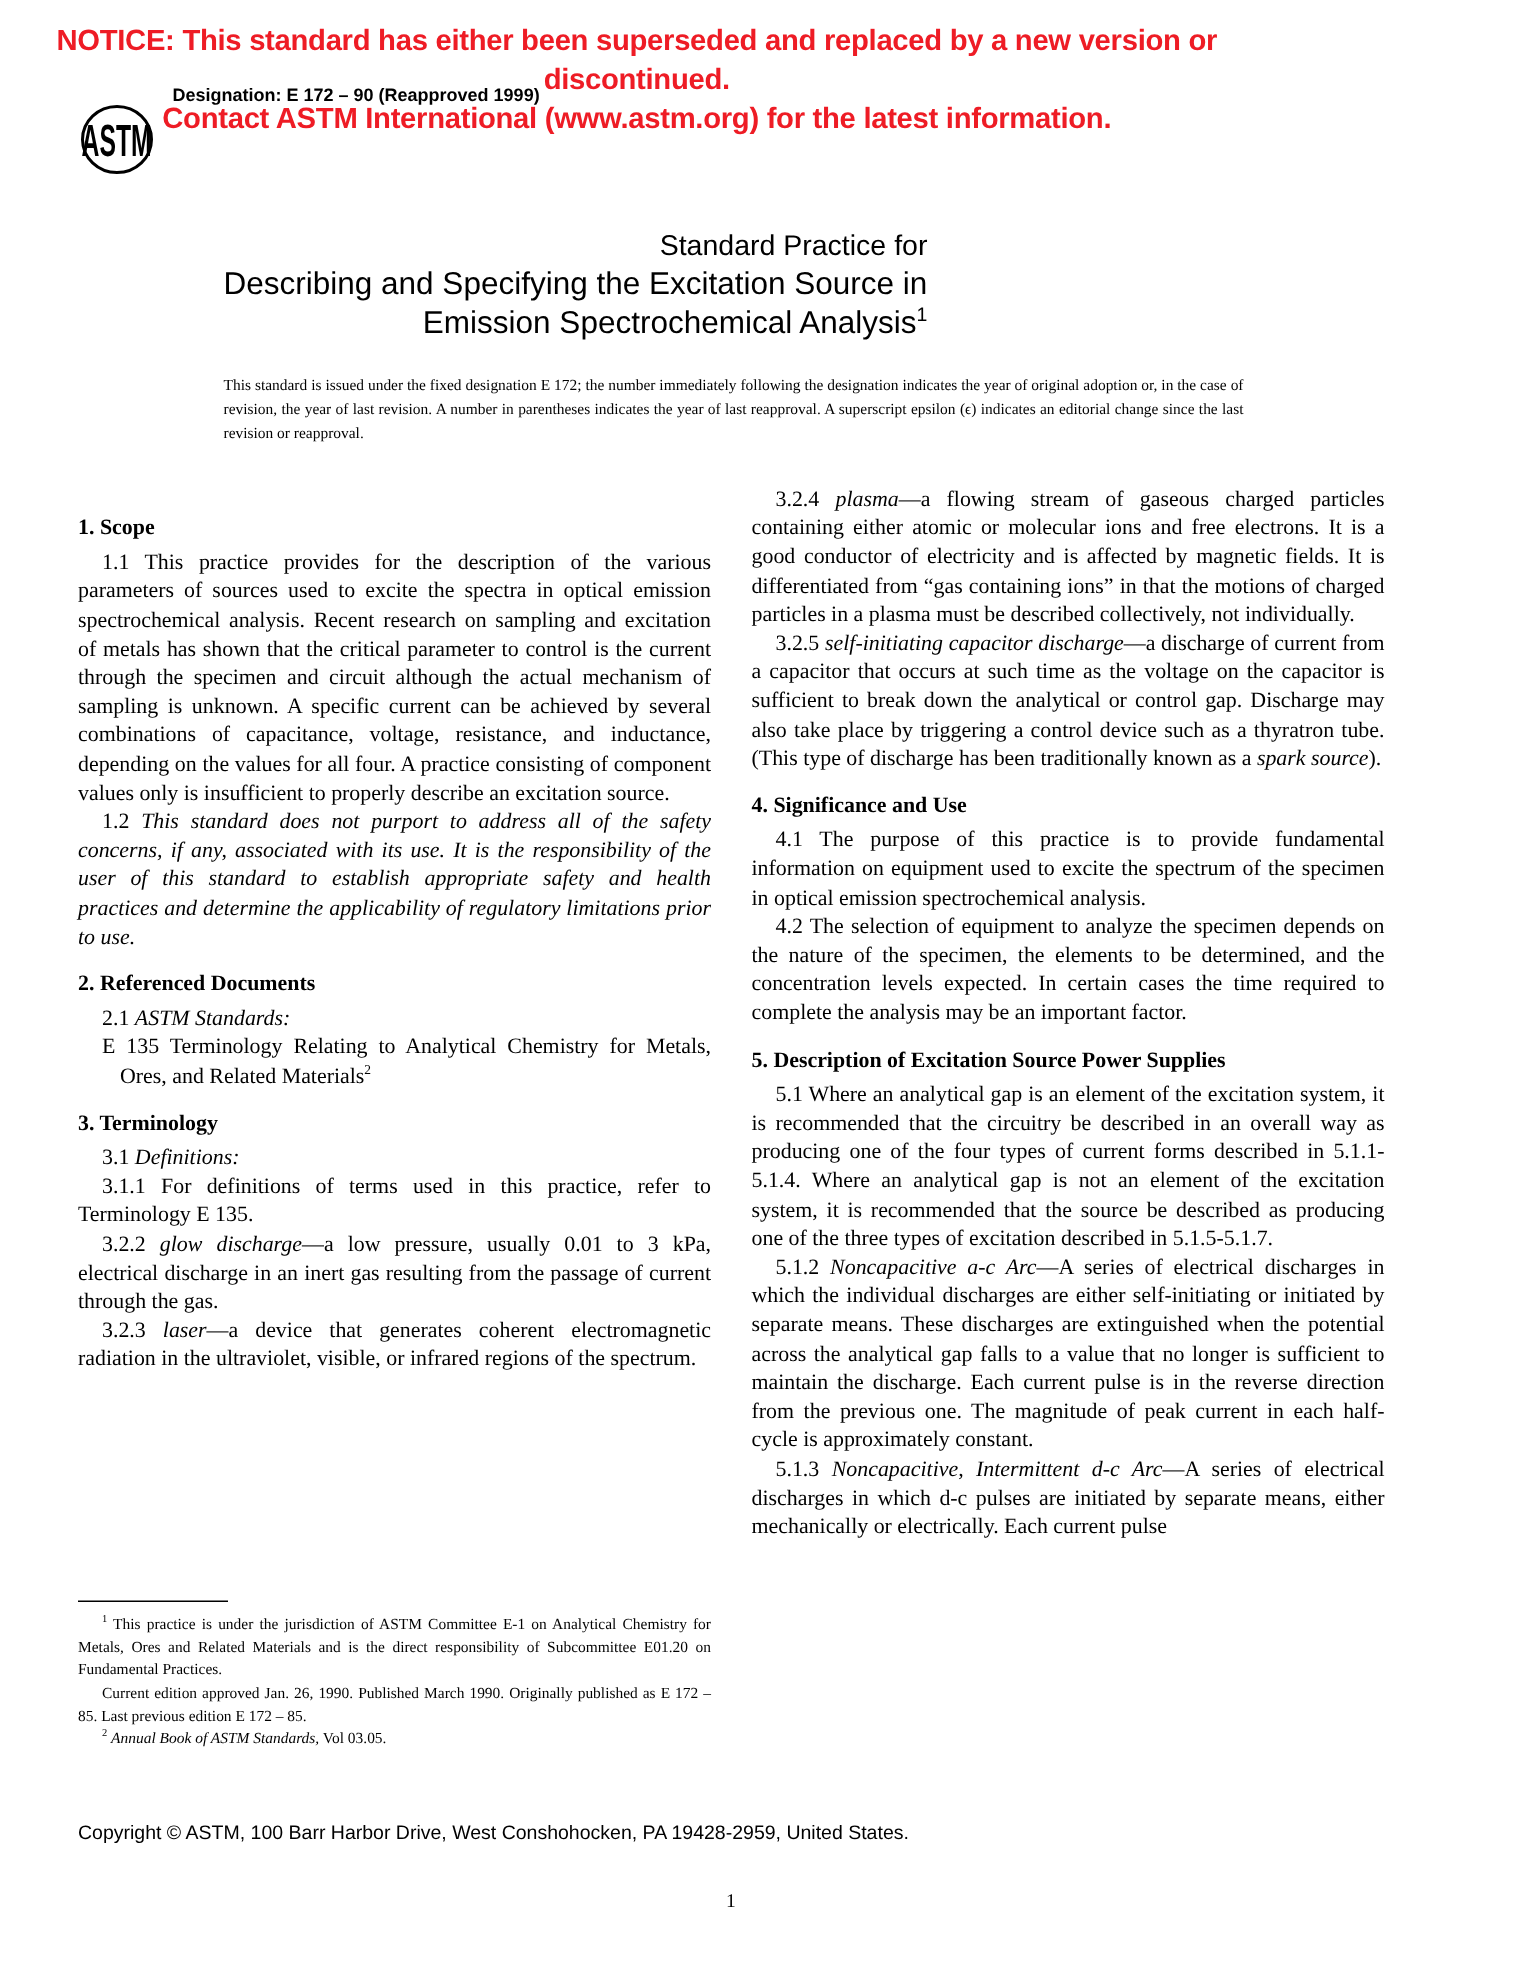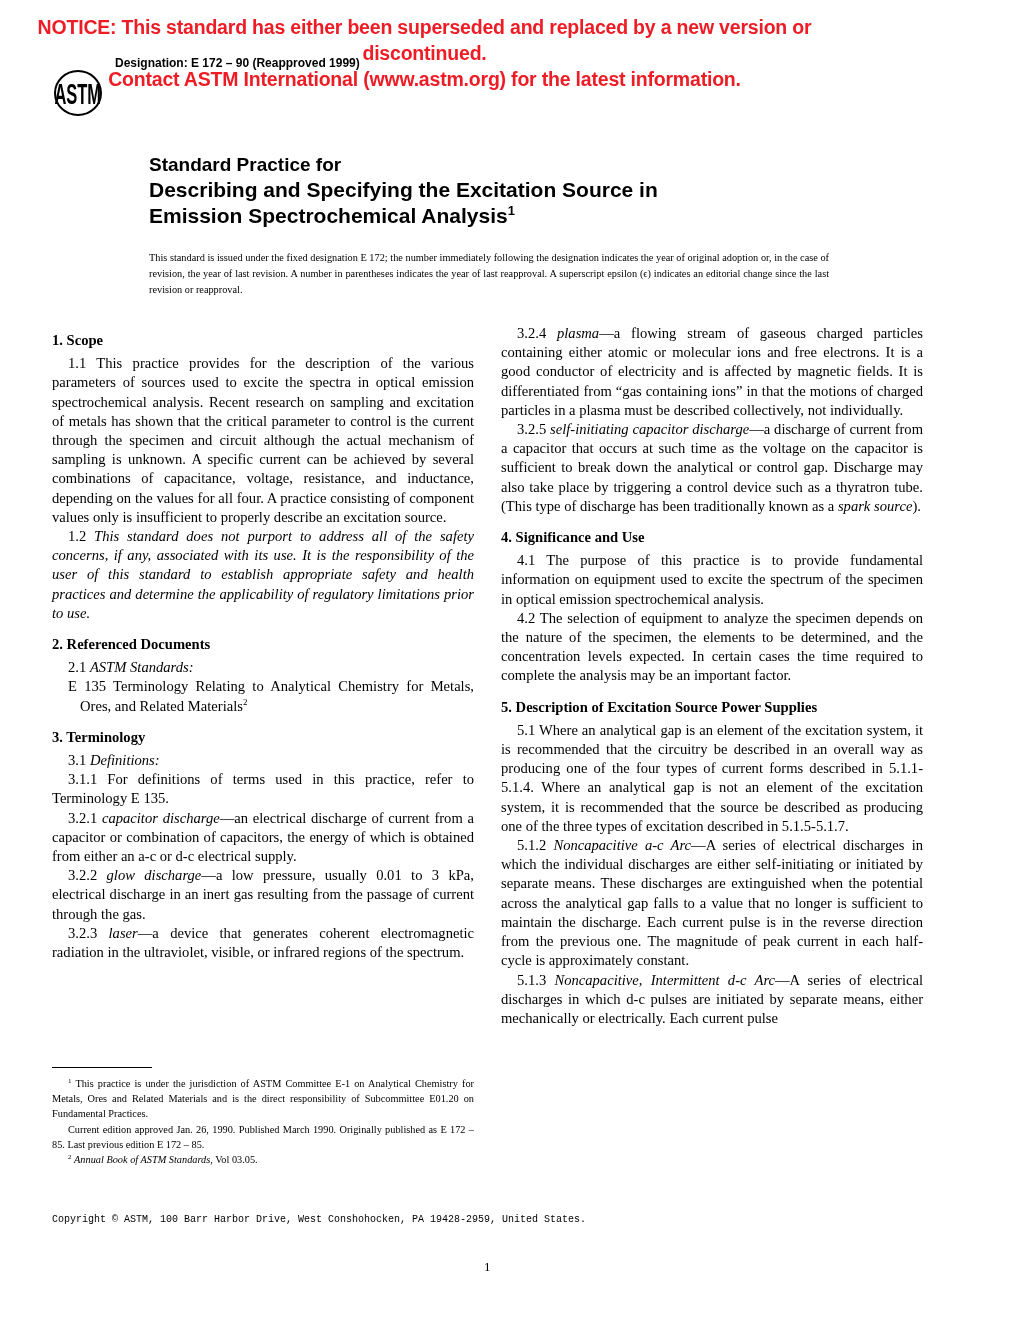--- a/index.html
+++ b/index.html
@@ -3,41 +3,41 @@
 <meta charset="utf-8">
 <style>
   html, body { margin: 0; padding: 0; background: #ffffff; }
   body { width: 1020px; height: 1320px; position: relative; overflow: hidden; color: #000; }
   .notice { position: absolute; left: 0; width: 849px; top: 14px; text-align: center;
     font-family: "Liberation Sans", sans-serif; font-weight: bold; color: #ee1c25;
     font-size: 19.5px; line-height: 26px; letter-spacing: -0.2px; }
   .designation-row { position: absolute; left: 53px; top: 70px; height: 48px; display: flex; align-items: flex-start; }
   .astm-logo { width: 50px; height: 46px; margin-right: 12px; }
   .designation { font-family: "Liberation Sans", sans-serif; font-weight: bold; font-size: 12px; margin-top: -14px; }
-  .title-block { position: absolute; left: 149px; top: 153px; font-family: "Liberation Sans", sans-serif; font-weight: bold; }
+  .title-block { position: absolute; left: 149px; top: 153px; font-family: "Liberation Sans", sans-serif; font-weight: normal; text-align: right; }
   .title-pre { font-size: 19px; line-height: 24px; }
   .title-main { font-size: 21px; line-height: 26px; }
   .title-main sup { font-size: 13px; vertical-align: super; line-height: 0; }
   .issued { position: absolute; left: 149px; top: 250px; width: 680px;
     font-family: "Liberation Serif", serif; font-size: 10.3px; line-height: 16px; text-align: justify; }
   .col { position: absolute; top: 327px; width: 422px; font-family: "Liberation Serif", serif;
     font-size: 14.6px; line-height: 19.2px; text-align: justify; }
   .col-left { left: 52px; }
   .col-right { left: 501px; top: 324px; }
-  .col h2 { font-size: 14.6px; font-weight: bold; margin: 4px 0 4px 0; line-height: 19.2px; text-align: left; }
+  .col h2 { font-size: 14.6px; font-weight: bold; margin: 16px 0 4px 0; line-height: 19.2px; text-align: left; }
   .col h2.spaced { margin-top: 12px; }
   .col p { margin: 0; text-indent: 16px; }
   .col p.ref { text-indent: -12px; padding-left: 28px; }
   .col sup { font-size: 9px; line-height: 0; vertical-align: super; }
   .footrule { position: absolute; left: 52px; top: 1067px; width: 100px; border-top: 1px solid #000; }
   .footnotes { position: absolute; left: 52px; top: 1076px; width: 422px; font-family: "Liberation Serif", serif;
     font-size: 10.3px; line-height: 15.2px; text-align: justify; }
   .footnotes p { margin: 0; text-indent: 16px; }
   .footnotes sup { font-size: 7px; line-height: 0; vertical-align: super; }
-  .copyright { position: absolute; left: 52px; top: 1214px; font-family: Liberation Mono, monospace; font-size: 10px; }
+  .copyright { position: absolute; left: 52px; top: 1214px; font-family: Liberation Sans, sans-serif; font-size: 13px; }
   .page-num { position: absolute; left: 484px; top: 1259px; font-family: "Liberation Serif", serif; font-size: 13px; }
   i, em { font-style: italic; }
 </style>
 </head>
 <body>
 
 <div class="notice">
   <div>NOTICE: This standard has either been superseded and replaced by a new version or discontinued.</div>
   <div>Contact ASTM International (www.astm.org) for the latest information.</div>
 </div>
@@ -63,21 +63,20 @@
   <p>1.1 This practice provides for the description of the various parameters of sources used to excite the spectra in optical emission spectrochemical analysis. Recent research on sampling and excitation of metals has shown that the critical parameter to control is the current through the specimen and circuit although the actual mechanism of sampling is unknown. A specific current can be achieved by several combinations of capacitance, voltage, resistance, and inductance, depending on the values for all four. A practice consisting of component values only is insufficient to properly describe an excitation source.</p>
   <p><span>1.2</span> <i>This standard does not purport to address all of the safety concerns, if any, associated with its use. It is the responsibility of the user of this standard to establish appropriate safety and health practices and determine the applicability of regulatory limitations prior to use.</i></p>
 
   <h2 class="spaced">2.  Referenced Documents</h2>
   <p><span>2.1</span> <i>ASTM Standards:</i></p>
   <p class="ref"><span>E 135 Terminology Relating to Analytical Chemistry for Metals, Ores, and Related Materials</span><sup>2</sup></p>
 
   <h2 class="spaced">3.  Terminology</h2>
   <p><span>3.1</span> <i>Definitions:</i></p>
   <p>3.1.1 For definitions of terms used in this practice, refer to Terminology E 135.</p>
-  <p><span>3.2.1</span> <i>capacitor discharge</i><span>—an electrical discharge of current from a capacitor or combination of capacitors, the energy of which is obtained from either an a-c or d-c electrical supply.</span></p>
   <p><span>3.2.2</span> <i>glow discharge</i><span>—a low pressure, usually 0.01 to 3 kPa, electrical discharge in an inert gas resulting from the passage of current through the gas.</span></p>
   <p><span>3.2.3</span> <i>laser</i><span>—a device that generates coherent electromagnetic radiation in the ultraviolet, visible, or infrared regions of the spectrum.</span></p>
 </div>
 
 <div class="col col-right">
   <p><span>3.2.4</span> <i>plasma</i><span>—a flowing stream of gaseous charged particles containing either atomic or molecular ions and free electrons. It is a good conductor of electricity and is affected by magnetic fields. It is differentiated from “gas containing ions” in that the motions of charged particles in a plasma must be described collectively, not individually.</span></p>
   <p><span>3.2.5</span> <i>self-initiating capacitor discharge</i><span>—a discharge of current from a capacitor that occurs at such time as the voltage on the capacitor is sufficient to break down the analytical or control gap. Discharge may also take place by triggering a control device such as a thyratron tube. (This type of discharge has been traditionally known as a </span><i>spark source</i><span>).</span></p>
 
   <h2 class="spaced">4.  Significance and Use</h2>
   <p>4.1 The purpose of this practice is to provide fundamental information on equipment used to excite the spectrum of the specimen in optical emission spectrochemical analysis.</p>

